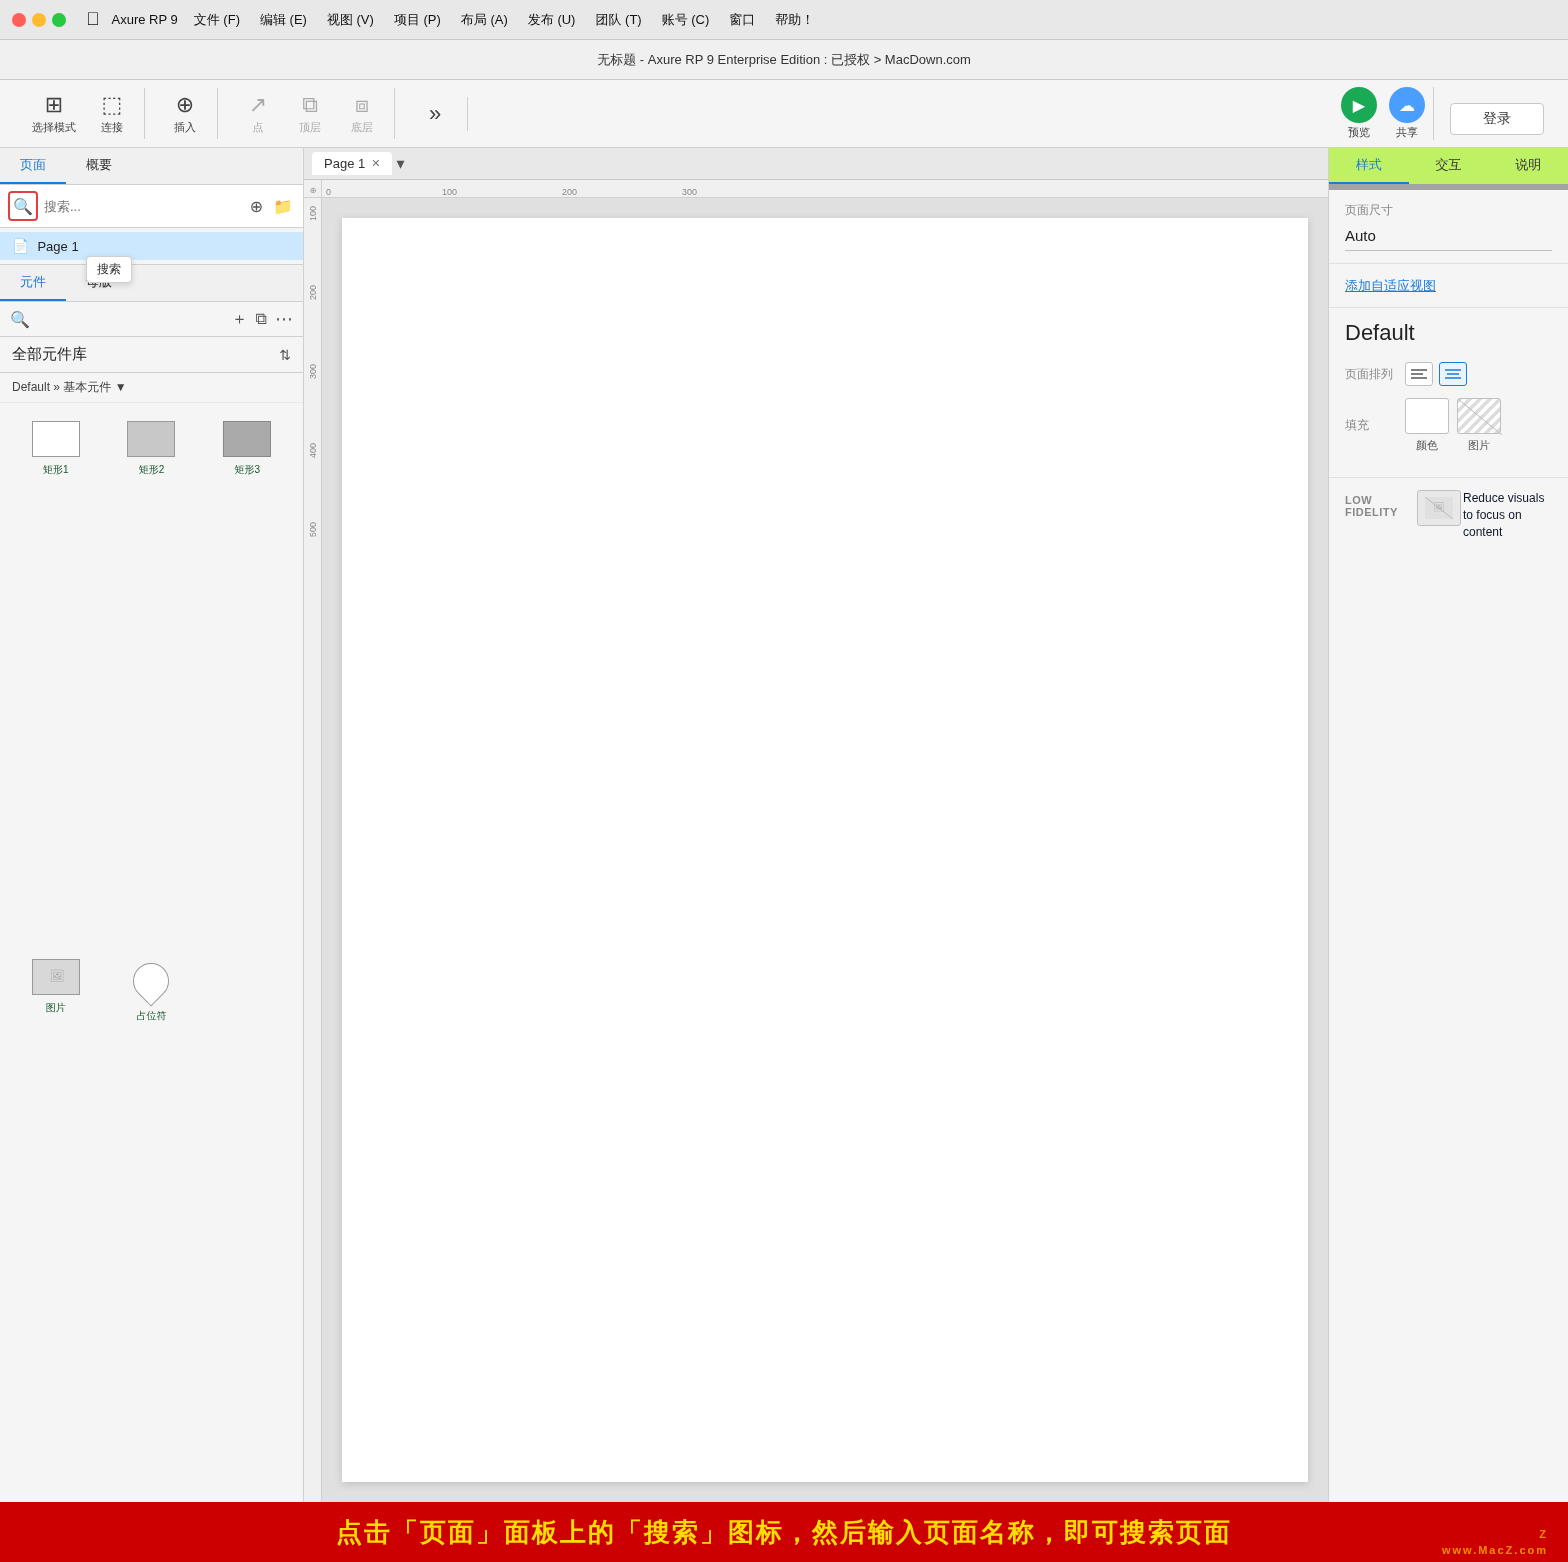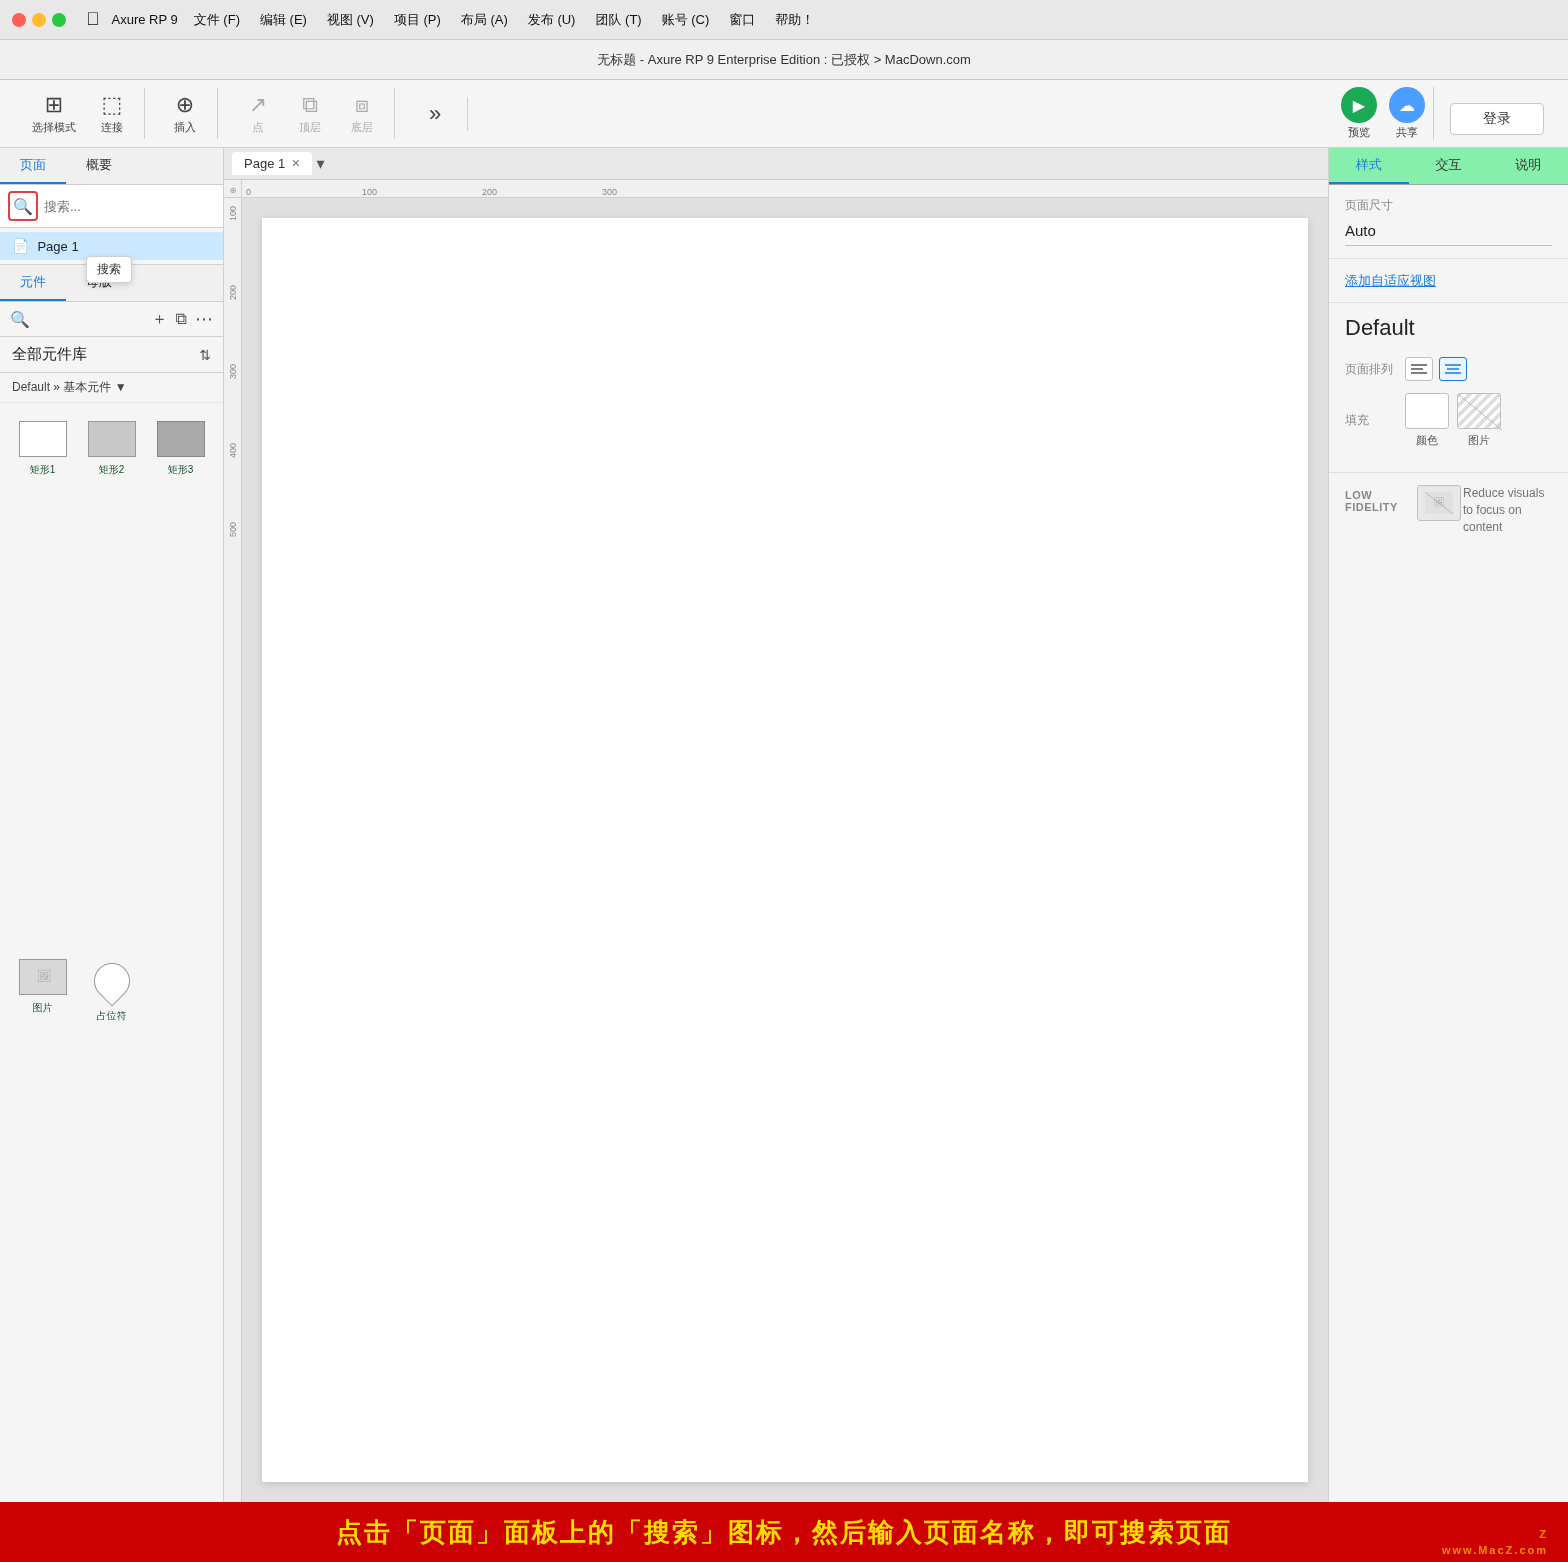--- a/index.html
+++ b/index.html
@@ -76,21 +76,21 @@
     }
 
     
     .main-area {
       display: flex;
       height: calc(1562px - 40px - 40px - 68px - 60px);
     }
 
     
     .left-panel {
-      width: 224px;
+      width: 304px;
       background: #f5f5f5;
       border-right: 1px solid #d0d0d0;
       display: flex;
       flex-direction: column;
     }
 
     
     .pages-section {
       flex: 0 0 auto;
       border-bottom: 1px solid #d0d0d0;
@@ -336,22 +336,22 @@
     
     .right-panel {
       width: 240px;
       background: #f5f5f5;
       border-left: 1px solid #d0d0d0;
       display: flex;
       flex-direction: column;
     }
     .right-tabs {
       display: flex;
-      border-bottom: 1px solid #a3a3a3;
-      background: #86efac;
+      border-bottom: 6px solid #a3a3a3;
+      background: #bef264;
     }
     .right-tab {
       flex: 1;
       text-align: center;
       padding: 8px 4px;
       font-size: 13px;
       color: #333;
       cursor: pointer;
       border-bottom: 2px solid transparent;
     }
@@ -476,21 +476,21 @@
       border: 1px solid #c0c0c0;
       border-radius: 3px;
       background: #e8e8e8;
       display: flex;
       align-items: center;
       justify-content: center;
       flex-shrink: 0;
     }
     .lf-text {
       font-size: 12px;
-      color: #737373;
+      color: #0f172a;
       line-height: 1.4;
       flex: 1;
     }
 
     
     .bottom-banner {
       height: 60px;
       background: #cc0000;
       display: flex;
       align-items: center;

